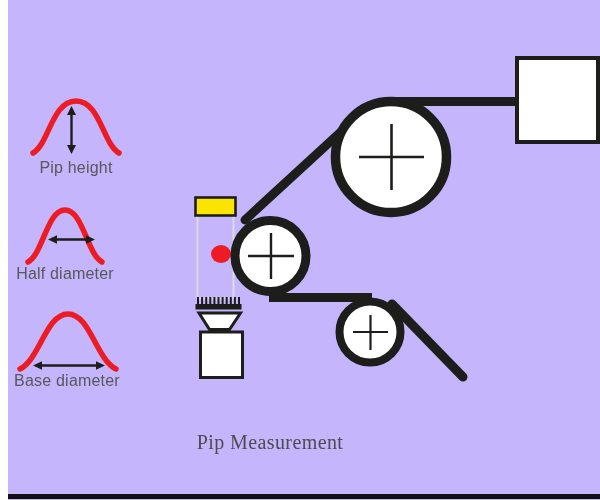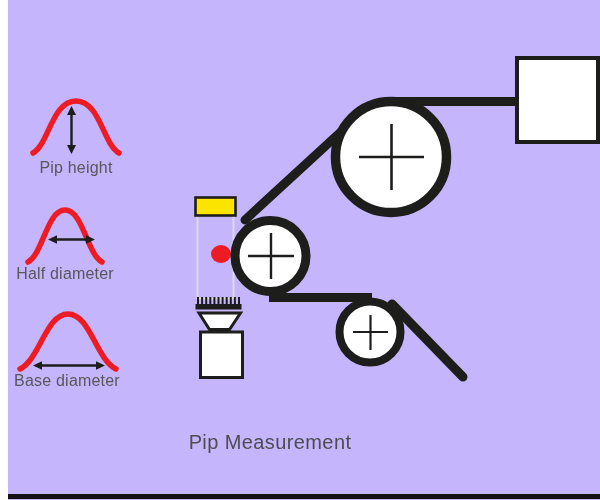--- a/index.html
+++ b/index.html
@@ -2,21 +2,21 @@
 <html><head>
 <meta charset="utf-8">
 <style>
   html,body{margin:0;padding:0;background:#ffffff;}
   .stage{position:relative;width:600px;height:500px;background:#c4b5fd;overflow:hidden;
          font-family:"Liberation Sans",sans-serif;margin-left:8px;}
   .stage svg{position:absolute;left:0;top:0;}
   .curve-label{position:absolute;width:140px;text-align:center;font-size:16px;
                color:#58585a;letter-spacing:0.2px;}
   .diagram-title{position:absolute;width:220px;text-align:center;font-size:20px;
-                 color:#4d4d4f;letter-spacing:0.4px;}
+                 color:#4d4d4f;letter-spacing:0.4px;font-family:Liberation Serif, serif;}
   .bottom-rule{position:absolute;left:0;top:494px;width:600px;height:5px;background:#111111;}
 </style>
 </head>
 <body>
 
 <div class="stage">
 
   <svg width="600" height="500" viewBox="0 0 600 500">
 
     <g>

